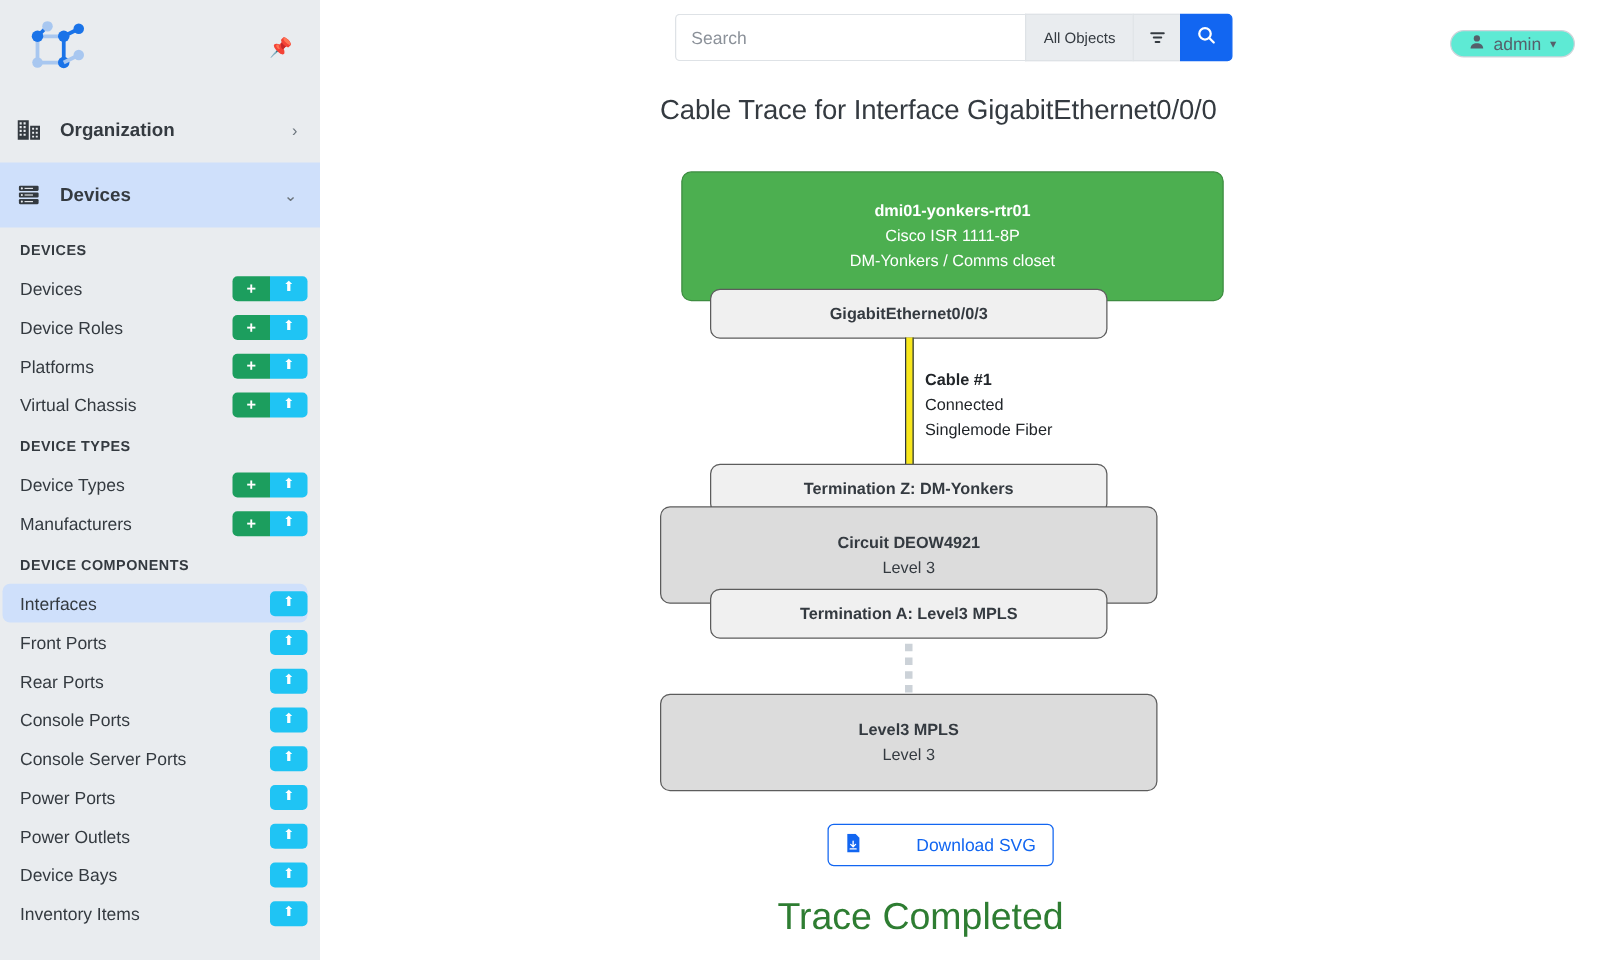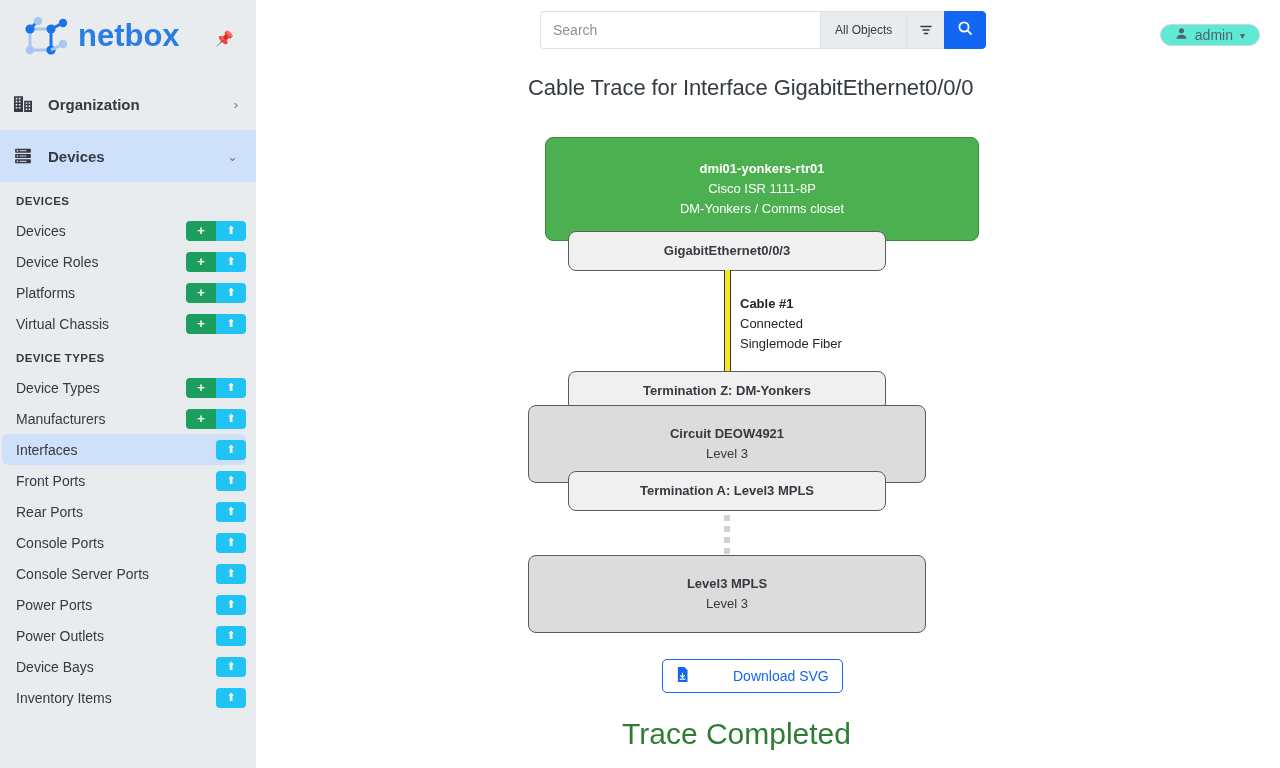--- a/index.html
+++ b/index.html
@@ -222,25 +222,20 @@
           <circle cx="12" cy="12" r="4.6" fill="#1a73e8"></circle>
           <circle cx="33" cy="12" r="4.6" fill="#1a73e8"></circle>
           <circle cx="45" cy="6" r="4.2" fill="#1a73e8"></circle>
           <circle cx="33" cy="33" r="4.6" fill="#1a73e8"></circle>
           <circle cx="12" cy="33" r="4.2" fill="#a8c7f0"></circle>
           <circle cx="45" cy="27" r="4.2" fill="#a8c7f0"></circle>
           <circle cx="20" cy="4" r="4.2" fill="#a8c7f0"></circle>
           <line x1="33" y1="33" x2="45" y2="27" stroke="#a8c7f0" stroke-width="3"></line>
         </svg>
       </span>
-      <span class="brand-word">
-        <svg width="112" height="34" viewBox="0 0 112 34" xmlns="http://www.w3.org/2000/svg">
-          <text x="0" y="26" font-family="Liberation Sans, sans-serif" font-size="31" font-weight="700" fill="#2a7de1">netbox</text>
-        </svg>
-      </span>
       <span class="pin-icon">📌</span>
     </div>
 
     <div class="nav-group">
       <span class="gicon">
         <svg width="18" height="18" viewBox="0 0 16 16" fill="#343a40">
           <path d="M0 1h8v14H0V1zm1.5 1.5v1.5h1.5V2.5H1.5zm2.8 0v1.5h1.5V2.5H4.3zM1.5 5.2v1.5h1.5V5.2H1.5zm2.8 0v1.5h1.5V5.2H4.3zM1.5 7.9v1.5h1.5V7.9H1.5zm2.8 0v1.5h1.5V7.9H4.3zM1.5 10.6v1.5h1.5v-1.5H1.5zm2.8 0v1.5h1.5v-1.5H4.3zM9 5h7v10H9V5zm1.4 1.4v1.4h1.4V6.4h-1.4zm2.6 0v1.4h1.4V6.4H13zm-2.6 2.8v1.4h1.4V9.2h-1.4zm2.6 0v1.4h1.4V9.2H13zm-2.6 2.8v1.4h1.4V12h-1.4zm2.6 0v1.4h1.4V12H13z"></path>
         </svg>
       </span>
       <span class="glabel">Organization</span>
@@ -306,20 +301,21 @@
       </span>
     </div>
     <div class="nav-item">
       <span class="label">Manufacturers</span>
       <span class="btn-pair">
         <span class="mini-btn mini-add">+</span>
         <span class="mini-btn mini-up">⬆</span>
       </span>
     </div>
 
+    <div class="sec-header">Device Components</div>
 
     <div class="nav-item selected">
       <span class="label">Interfaces</span>
       <span class="btn-pair">
         <span class="mini-btn mini-up solo">⬆</span>
       </span>
     </div>
     <div class="nav-item">
       <span class="label">Front Ports</span>
       <span class="btn-pair">

